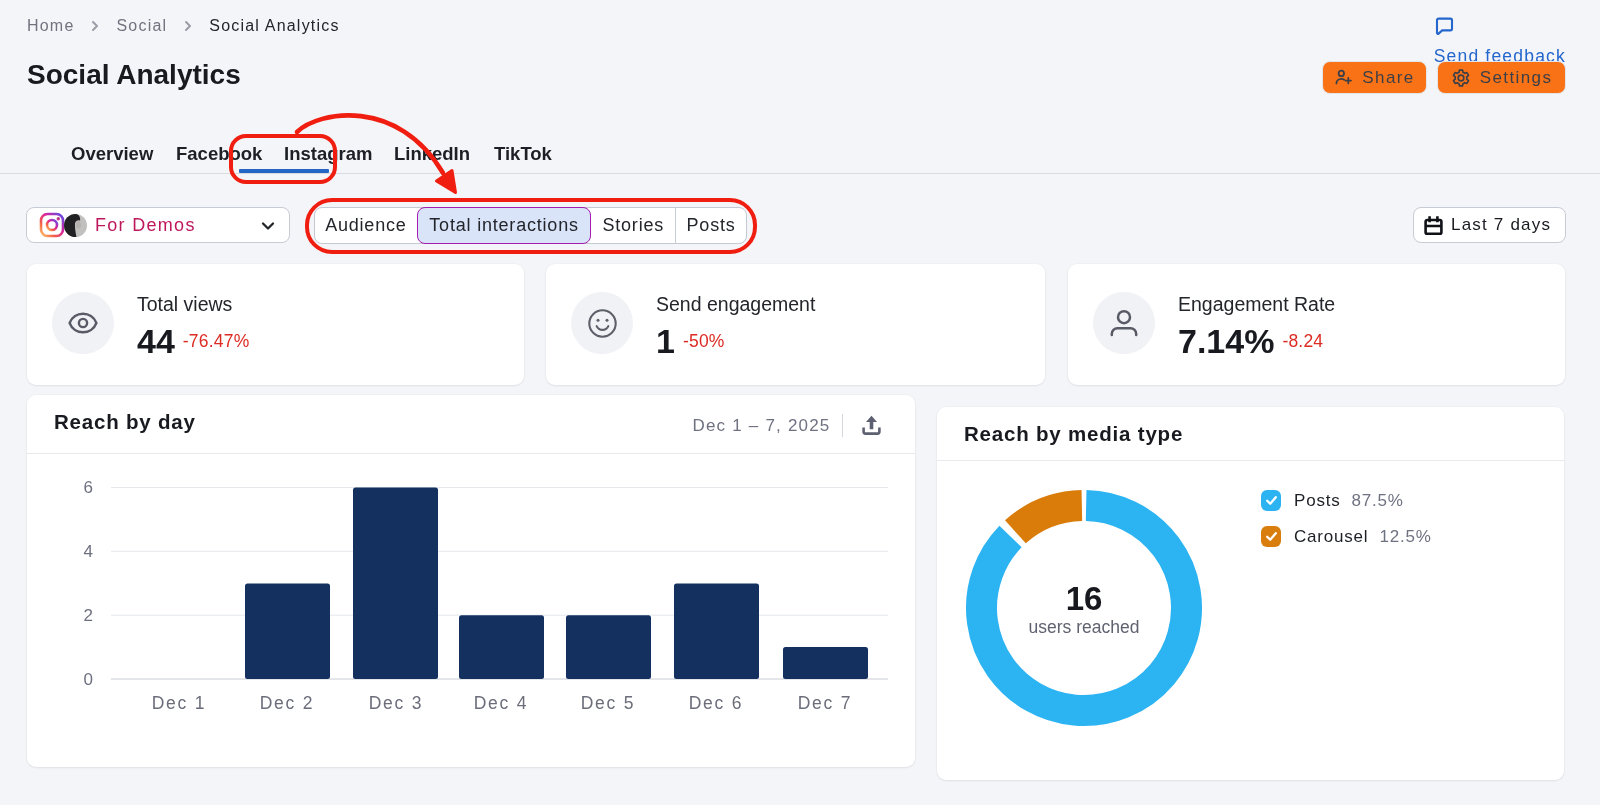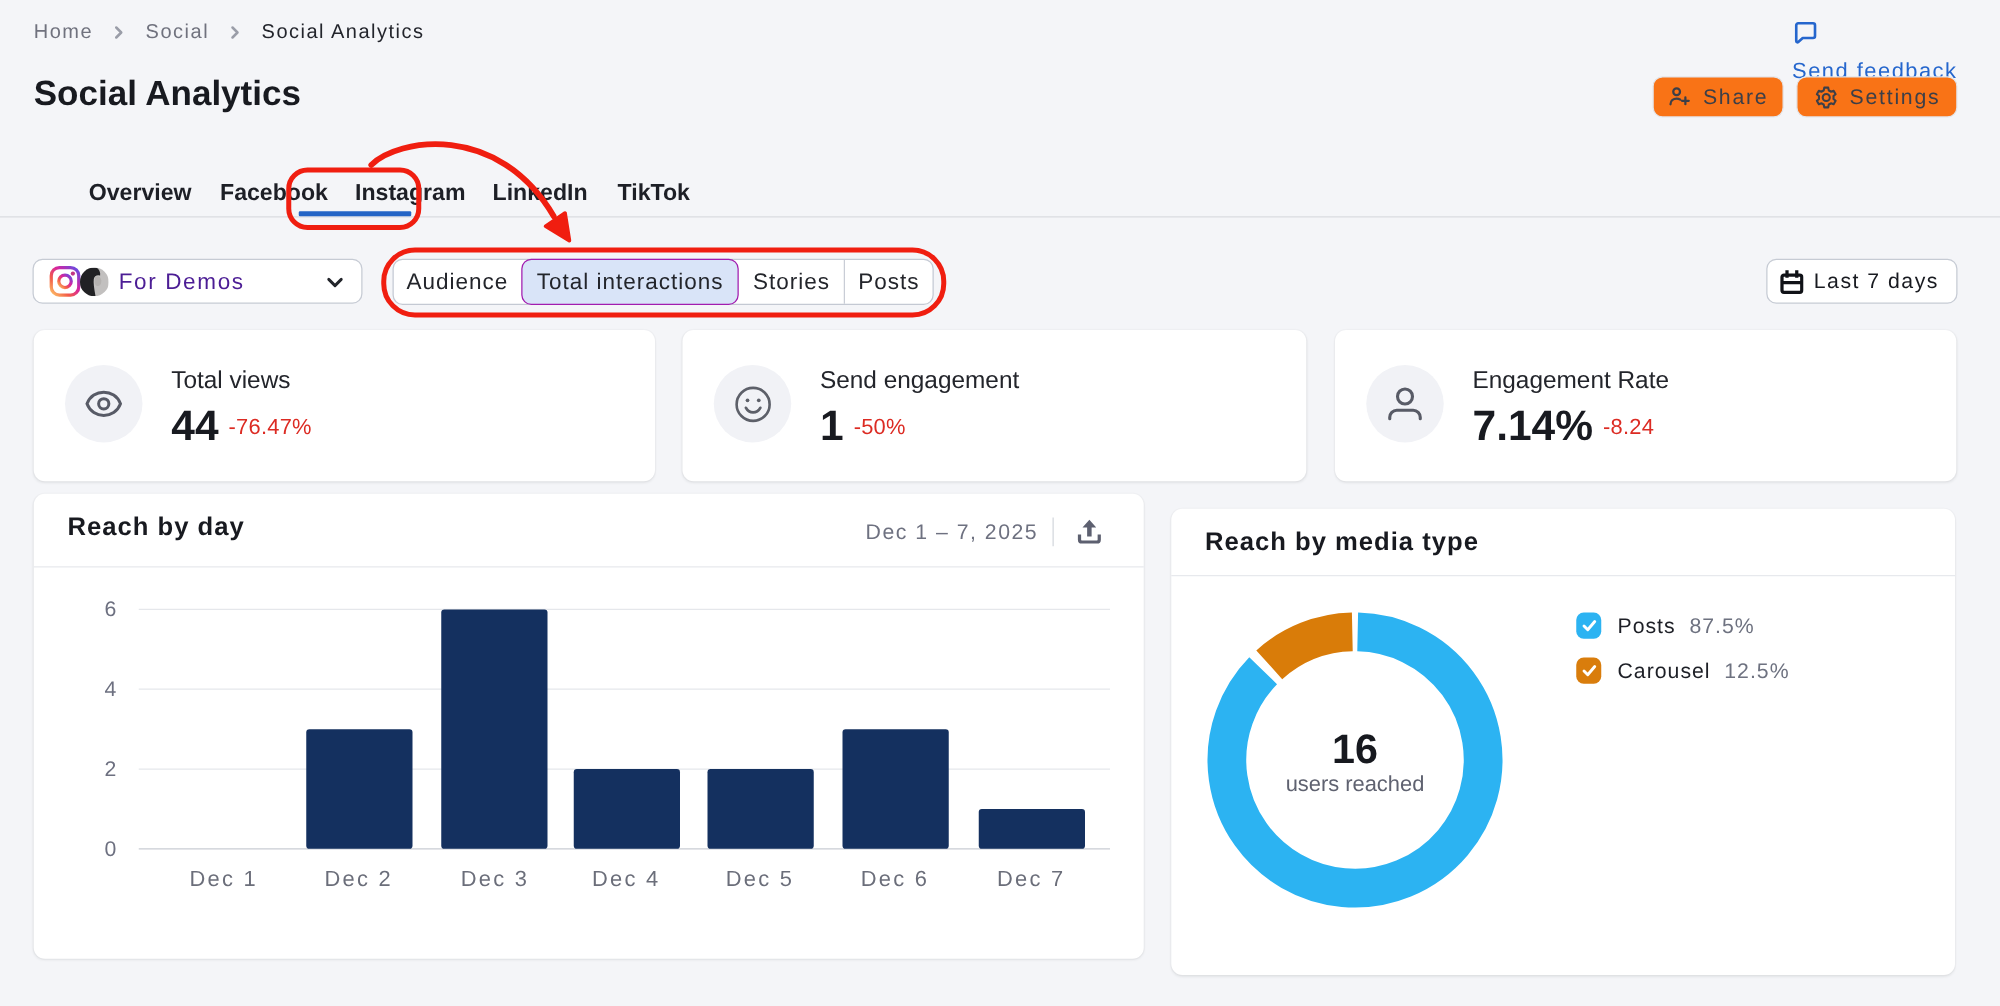--- a/index.html
+++ b/index.html
@@ -34,21 +34,21 @@
 .tab { margin-right:0; }
 .divider-full { position:absolute; top:173px; left:0; width:1600px; height:1px; background:#d9dbe0; }
 .ig-underline { position:absolute; top:169px; left:239px; width:90px; height:4px; background:#2565c6; border-radius:1px; z-index:3;}
 
 
 .red-rect-tab { position:absolute; left:229px; top:134px; width:108px; height:50px; border:4.5px solid #f01e10; border-radius:17px; z-index:4; }
 .red-rect-seg { position:absolute; left:305px; top:198px; width:452px; height:56px; border:4.5px solid #f01e10; border-radius:27px; z-index:4; }
 
 
 .dropdown { position:absolute; left:26px; top:207px; width:264px; height:36px; background:#fff; border:1px solid #c6cbd4; border-radius:8px; display:flex; align-items:center; }
-.dd-text { font-size:18px; letter-spacing:1.3px; color:#4c1d95; margin-left:6px; }
+.dd-text { font-size:18px; letter-spacing:1.3px; color:#be185d; margin-left:6px; }
 .seg { position:absolute; left:314px; top:207px; width:433px; height:37px; background:#fff; border:1px solid #c4c9d3; border-radius:8px; display:flex; align-items:stretch; font-size:18px; letter-spacing:0.8px; color:#23252b; }
 .seg-item { display:flex; align-items:center; justify-content:center; padding:0; white-space:nowrap; position:relative; }
 .seg-item.active { background:#d9e4f8; border:1px solid #a21caf; border-radius:8px; margin:-1px 0; }
 .seg-sep { width:1px; background:#c9cdd6; margin:0; }
 .last7 { position:absolute; left:1413px; top:207px; width:153px; height:36px; background:#fff; border:1px solid #c6cbd4; border-radius:8px; display:flex; align-items:center; gap:8px; padding-left:10px; font-size:17px; letter-spacing:1.2px; color:#181a20; }
 
 
 .card { position:absolute; background:#fff; border-radius:9px; box-shadow:0 1px 2px rgba(30,33,40,0.08), 0 0 0 1px rgba(30,33,40,0.02); }
 .stat { top:264px; height:121px; }
 .stat .circle { position:absolute; left:25px; top:28px; width:62px; height:62px; background:#f1f2f6; border-radius:50%; display:flex; align-items:center; justify-content:center; }

